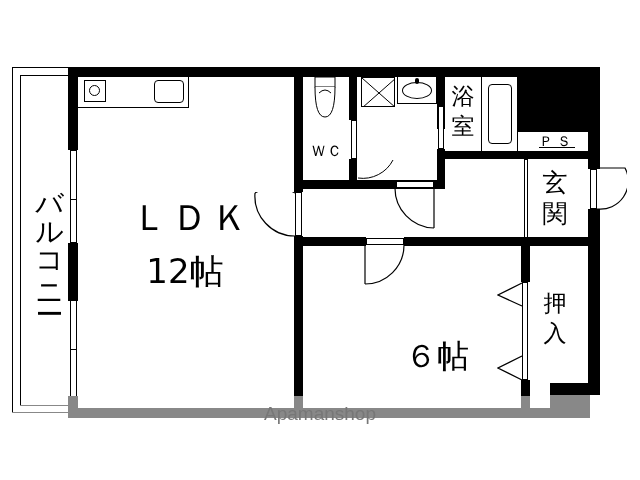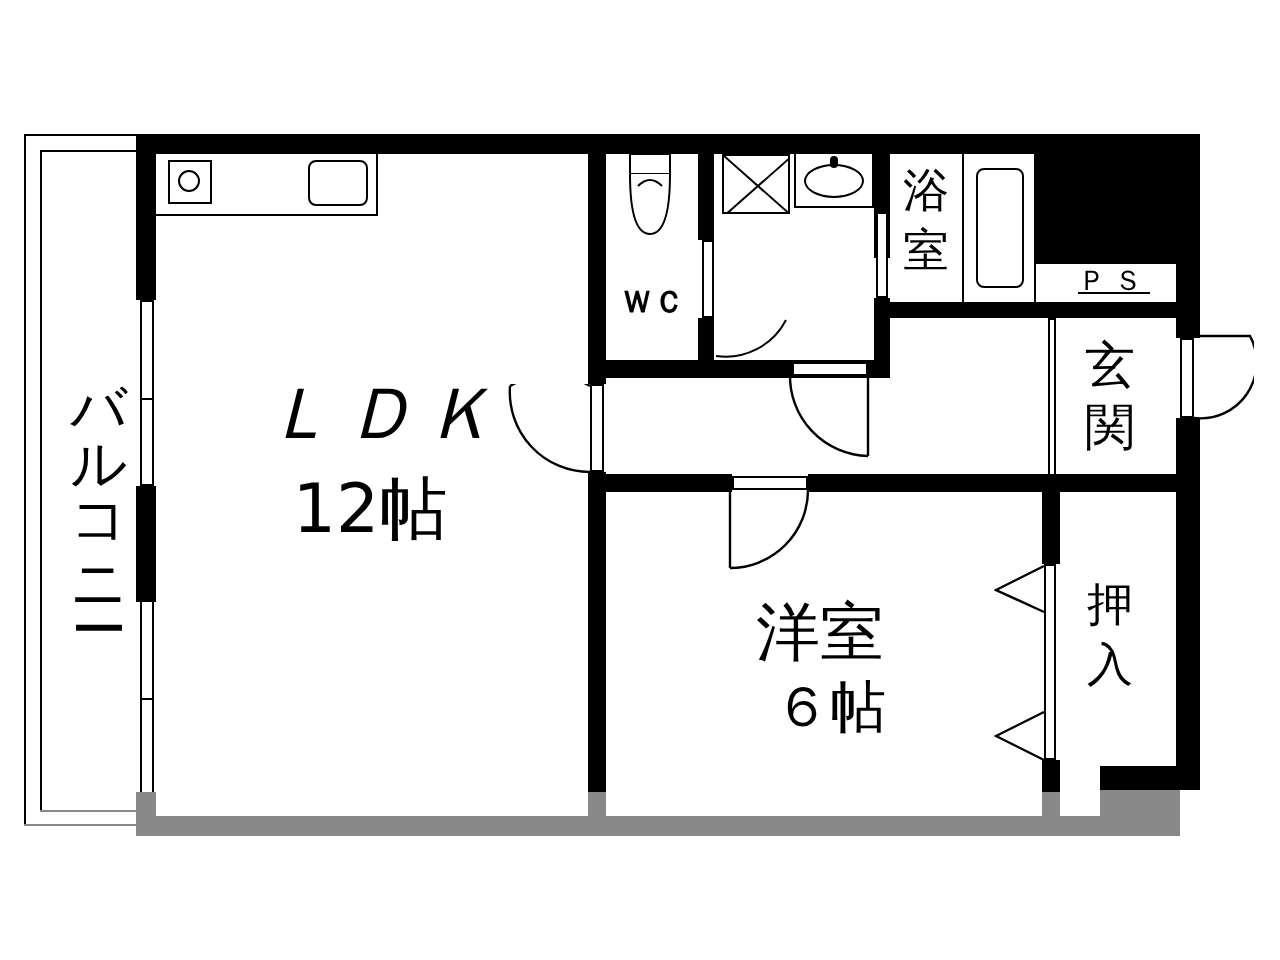--- a/index.html
+++ b/index.html
@@ -53,21 +53,21 @@
 
   <div class="w" style="left:349px;top:67px;width:8px;height:53px;"></div>
   <div class="thin" style="left:351px;top:120px;width:6px;height:39px;"></div>
   <div class="w" style="left:349px;top:159px;width:8px;height:22px;"></div>
   <div class="w" style="left:294px;top:180px;width:150px;height:9px;"></div>
   <svg class="abs" style="left:313px;top:77px;" width="24" height="44">
     <rect x="2" y="0" width="20" height="10" fill="#fff" stroke="#000" stroke-width="1"></rect>
     <path d="M2 10 Q2 40 12 40 Q22 40 22 10" fill="#fff" stroke="#000" stroke-width="1"></path>
     <path d="M6 16 Q12 10 18 16" fill="none" stroke="#000" stroke-width="1"></path>
   </svg>
-  <div class="label" style="left:304px;top:144px;font-size:15px;width:46px;letter-spacing:1px;font-weight:bold;">ＷＣ</div>
+  <div class="label" style="left:304px;top:144px;font-size:15px;width:46px;letter-spacing:1px;">ＷＣ</div>
 
   <div class="abs" style="left:361px;top:77px;width:34px;height:30px;border:1px solid #000;box-sizing:border-box;overflow:hidden;">
     <svg width="34" height="30">
         <line x1="0" y1="0" x2="34" y2="30" stroke="#000"></line>
         <line x1="34" y1="0" x2="0" y2="30" stroke="#000"></line>
       </svg>
   </div>
   <div class="abs" style="left:397px;top:77px;width:40px;height:27px;border:1px solid #000;border-top:none;box-sizing:border-box;"></div>
   <div class="abs" style="left:402px;top:82px;width:30px;height:17px;border:1px solid #000;border-radius:50%;box-sizing:border-box;"></div>
   <div class="abs" style="left:415px;top:78px;width:4px;height:6px;background:#000;border-radius:2px;"></div>
@@ -105,32 +105,32 @@
   <div class="w" style="left:588px;top:209px;width:12px;height:176px;"></div>
 
   <div class="w" style="left:294px;top:237px;width:72px;height:9px;"></div>
   <div class="thin" style="left:366px;top:238px;width:38px;height:7px;"></div>
   <div class="w" style="left:404px;top:237px;width:196px;height:9px;"></div>
   <svg class="abs" style="left:364px;top:244px;" width="42" height="42">
     <line x1="1" y1="0" x2="1" y2="40" stroke="#000" stroke-width="1.2"></line>
     <path d="M1 40 A39 39 0 0 0 40 1" fill="none" stroke="#000" stroke-width="1.2"></path>
   </svg>
 
-  <div class="label" style="left:370px;top:300px;font-size:32px;width:80px;">洋室</div>
-  <div class="label" style="left:375px;top:340px;font-size:28px;width:80px;">６帖</div>
+  <div class="label" style="left:397px;top:340px;font-size:32px;width:80px;">６帖</div>
 
   <div class="w" style="left:521px;top:237px;width:9px;height:45px;"></div>
   <div class="thin" style="left:522px;top:282px;width:6px;height:98px;"></div>
   <div class="w" style="left:521px;top:380px;width:9px;height:20px;"></div>
   <svg class="abs" style="left:497px;top:282px;" width="26" height="100">
     <polyline points="25,1 1,13 25,24" fill="none" stroke="#000" stroke-width="1.2"></polyline>
     <polyline points="25,74 1,86 25,98" fill="none" stroke="#000" stroke-width="1.2"></polyline>
   </svg>
   <div class="label" style="left:538px;top:292px;font-size:23px;width:34px;">押</div>
   <div class="label" style="left:538px;top:322px;font-size:23px;width:34px;">入</div>
   <div class="w" style="left:550px;top:383px;width:50px;height:12px;"></div>
   <div class="g" style="left:550px;top:395px;width:40px;height:23px;"></div>
   <div class="g" style="left:521px;top:396px;width:9px;height:22px;"></div>
 
+  <div class="label" style="left:240px;top:404px;font-size:19px;width:160px;color:#777;font-family:'Liberation Sans',sans-serif;">Apamanshop</div>
 
-  <div class="label" style="left:132px;top:190px;font-size:36px;width:120px;letter-spacing:4px;font-style:italic;">ＬＤＫ</div>
-  <div class="label" style="left:140px;top:238px;font-size:34px;width:90px;">12帖</div>
+  <div class="label" style="left:132px;top:200px;font-size:36px;width:120px;letter-spacing:4px;">ＬＤＫ</div>
+  <div class="label" style="left:140px;top:254px;font-size:34px;width:90px;">12帖</div>
 </div>
 
 </body></html>

